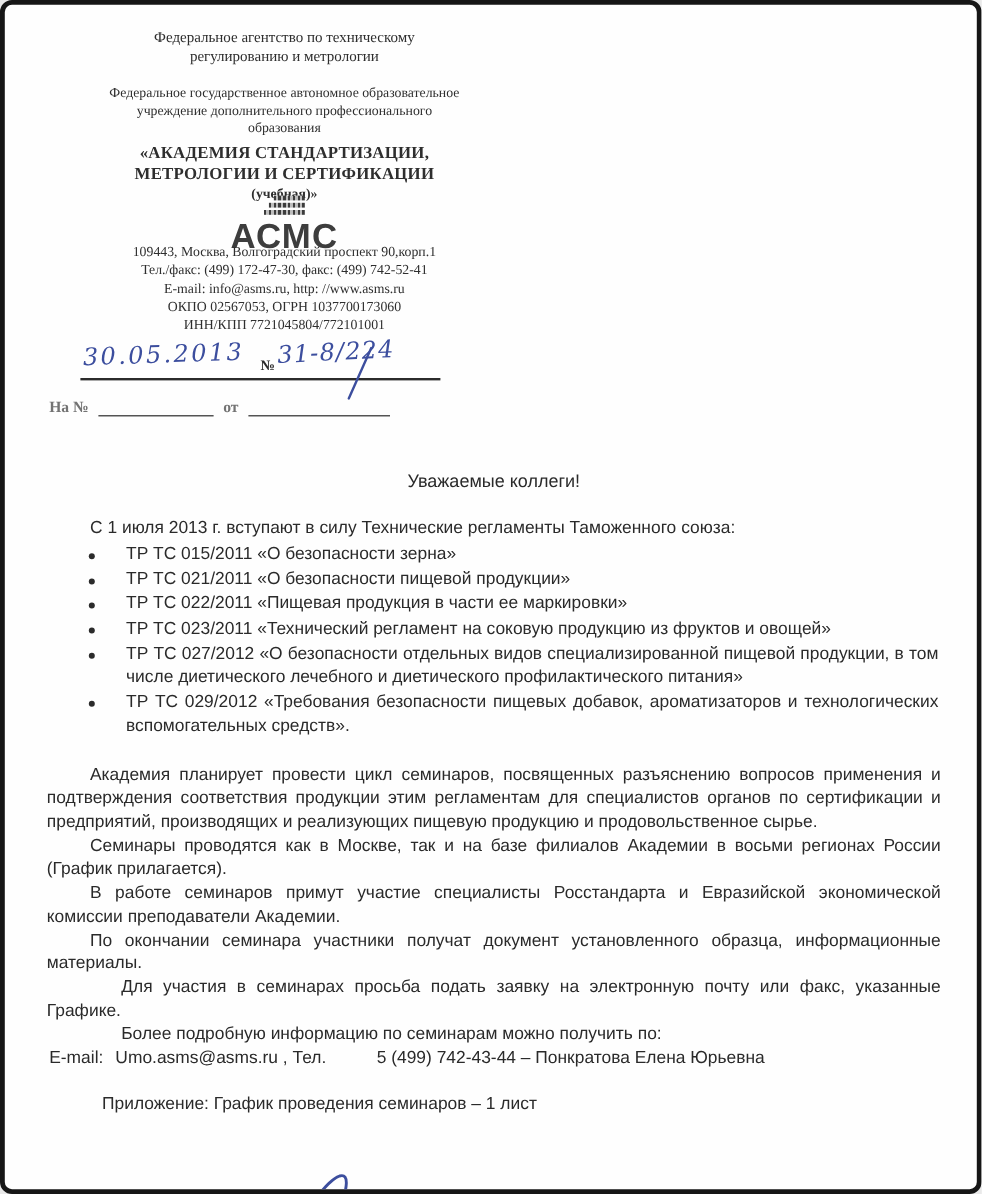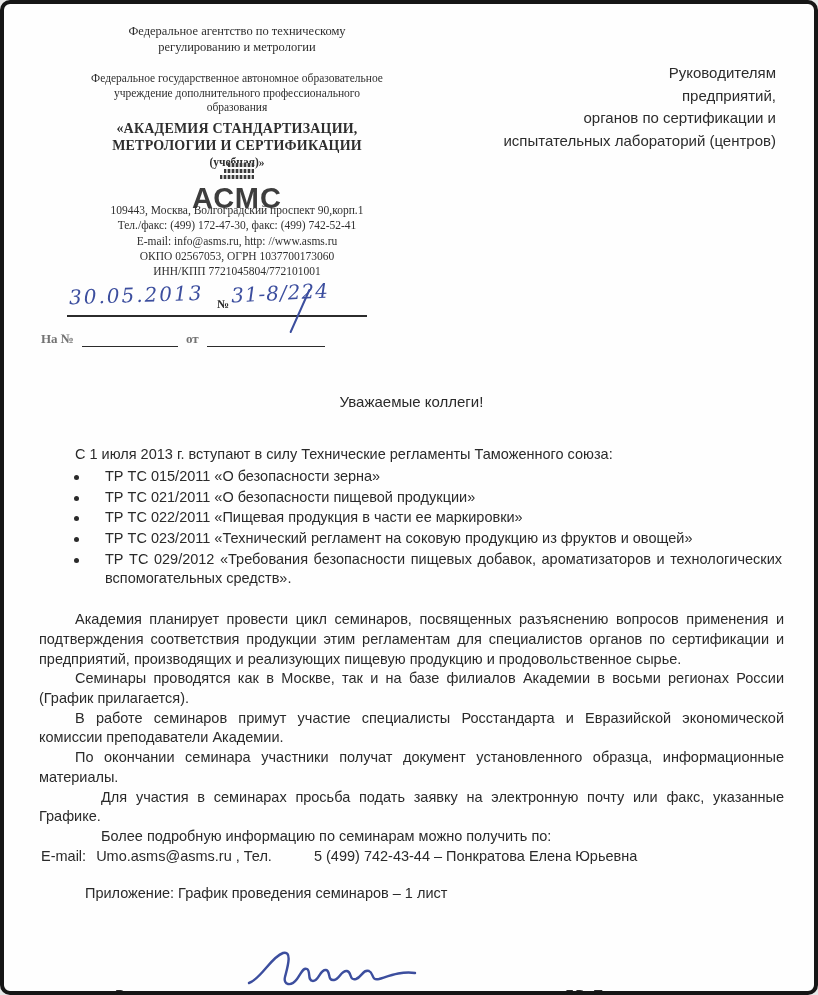--- a/index.html
+++ b/index.html
@@ -36,21 +36,21 @@
   .ref-row{display:flex;align-items:flex-end;gap:8px;margin:14px 0 16px 2px;
            font-family:"Liberation Serif",serif;font-weight:bold;font-size:13px;color:#737373;text-align:left;}
   .ref-blank{display:inline-block;border-bottom:1.5px solid #2b2b2b;height:15px;}
   .ref-blank.b1{width:96px;}
   .ref-blank.b2{width:118px;}
 
   .lh-right{flex:1;text-align:right;padding:42px 8px 0 0;font-size:15px;line-height:1.5;color:#2c2c2c;}
 
   
   .salutation{text-align:center;margin-top:30px;font-size:15px;}
-  .intro{margin-top:35px;font-size:14.5px;text-indent:36px;line-height:1.34;}
+  .intro{margin-top:21px;font-size:14.5px;text-indent:36px;line-height:1.34;}
   .bullets{margin-top:2px;}
   .bullet-item{position:relative;margin-left:66px;margin-right:2px;text-align:justify;
                font-size:14.5px;line-height:1.36;margin-bottom:1px;}
   .bullet-dot{position:absolute;left:-31px;top:8px;width:5px;height:5px;border-radius:50%;background:#2b2b2b;}
   .paras{margin-top:21px;}
   .para{font-size:14.5px;line-height:1.36;text-align:justify;text-indent:36px;margin:0;}
   .para.wide-indent{text-indent:62px;}
   .contact-row{font-size:14.5px;line-height:1.36;display:flex;white-space:nowrap;}
   .contact-row .c-label{margin-left:2px;}
   .contact-row .c-email{margin-left:10px;}
@@ -100,26 +100,20 @@
         </div>
 
         <div class="ref-row">
           <span>На №</span>
           <span class="ref-blank b1"></span>
           <span>от</span>
           <span class="ref-blank b2"></span>
         </div>
       </div>
 
-      <div class="lh-right">
-        <div>Руководителям</div>
-        <div>предприятий,</div>
-        <div>органов по сертификации и</div>
-        <div>испытательных лабораторий (центров)</div>
-      </div>
     </div>
 
     <div class="salutation">Уважаемые коллеги!</div>
 
     <div class="intro">С 1 июля 2013 г. вступают в силу Технические регламенты Таможенного союза:</div>
 
     <div class="bullets">
       <div class="bullet-item">
         <span class="bullet-dot"></span>
         <span>ТР ТС 015/2011 «О безопасности зерна»</span>
@@ -128,20 +122,24 @@
         <span class="bullet-dot"></span>
         <span>ТР ТС 021/2011 «О безопасности пищевой продукции»</span>
       </div>
       <div class="bullet-item">
         <span class="bullet-dot"></span>
         <span>ТР ТС 022/2011 «Пищевая продукция в части ее маркировки»</span>
       </div>
       <div class="bullet-item">
         <span class="bullet-dot"></span>
         <span>ТР ТС 023/2011 «Технический регламент на соковую продукцию из фруктов и овощей»</span>
+      </div>
+      <div class="bullet-item">
+        <span class="bullet-dot"></span>
+        <span>ТР ТС 027/2012 «О безопасности отдельных видов специализированной пищевой продукции, в том числе диетического лечебного и диетического профилактического питания»</span>
       </div>
       <div class="bullet-item">
         <span class="bullet-dot"></span>
         <span>ТР ТС 029/2012 «Требования безопасности пищевых добавок, ароматизаторов и технологических вспомогательных средств».</span>
       </div>
     </div>
 
     <div class="paras">
       <p class="para">Академия планирует провести  цикл семинаров, посвященных разъяснению вопросов применения и подтверждения соответствия продукции этим регламентам для специалистов органов по сертификации и предприятий, производящих и реализующих пищевую продукцию и продовольственное сырье.</p>
       <p class="para">Семинары проводятся как в Москве, так и на базе филиалов Академии в  восьми регионах России (График прилагается).</p>

